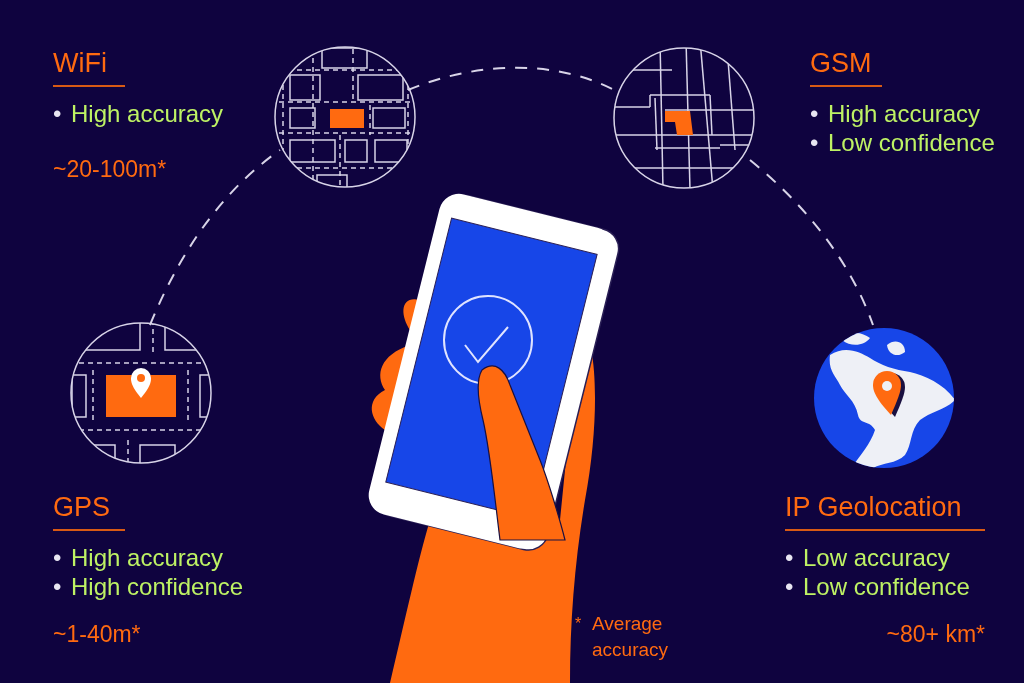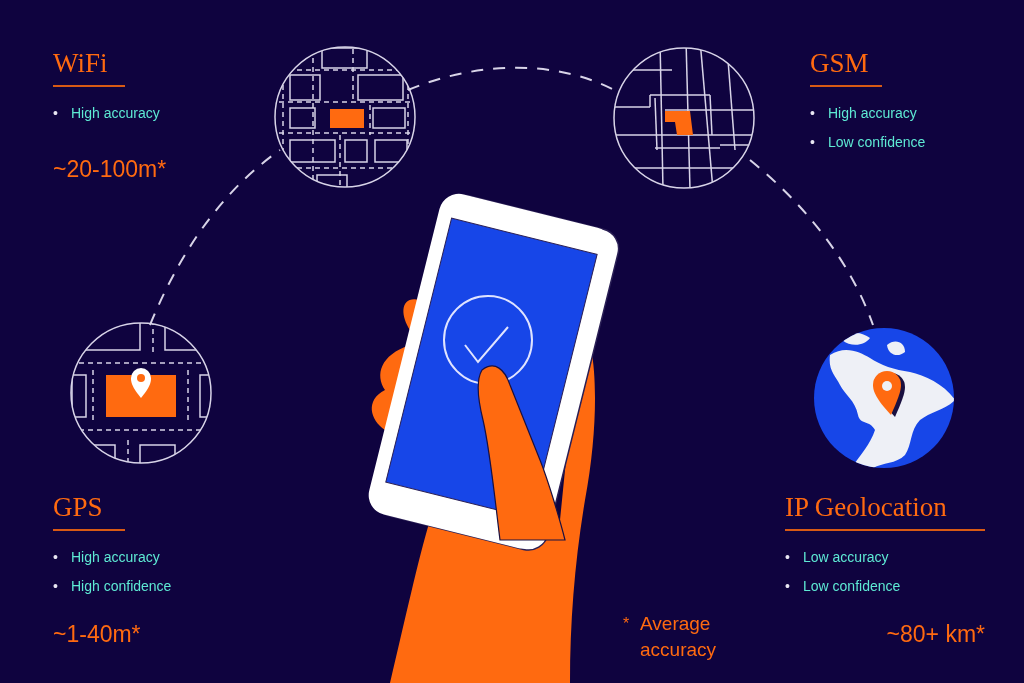--- a/index.html
+++ b/index.html
@@ -1,23 +1,23 @@
 <!DOCTYPE html>
 <html><head>
 <meta charset="utf-8">
 <style>
   html, body { margin:0; padding:0; }
   body { width:1024px; height:683px; background:#0f033f; position:relative; overflow:hidden;
          font-family:"Liberation Sans", "DejaVu Sans", sans-serif; }
-  .abs { position:absolute;margin-left:48px; }
+  .abs { position:absolute; }
   .block { position:absolute; }
-  .title { color:#ff6a10; font-size:27px; line-height:32px; margin:0; white-space:nowrap;font-family:Liberation Serif, serif; }
+  .title { color:#ff6a10; font-size:27px; line-height:32px; margin:0; white-space:nowrap; }
   .rule { height:2px; background:#d85a14; margin-top:6px; margin-bottom:12px; }
   .bullets { list-style:none; margin:0; padding:0; }
-  .bullets li { color:#5eead4; font-size:14px; line-height:29px; white-space:nowrap; }
+  .bullets li { color:#bef264; font-size:24px; line-height:29px; white-space:nowrap; }
   .bullets li::before { content:"•"; display:inline-block; width:18px; color:#e8e6f2; }
   .range { color:#ff6a10; font-size:23px; margin-top:28px; white-space:nowrap; }
   .note { color:#ff6a10; font-size:19px; line-height:26px; }
   svg { position:absolute; left:0; top:0; }
 </style>
 </head>
 <body>
 
 <svg width="1024" height="683">
   <path d="M150 325 C 185 240, 230 185, 280 150" fill="none" stroke="#d8d4e8" stroke-width="2" stroke-dasharray="12 10"></path>

